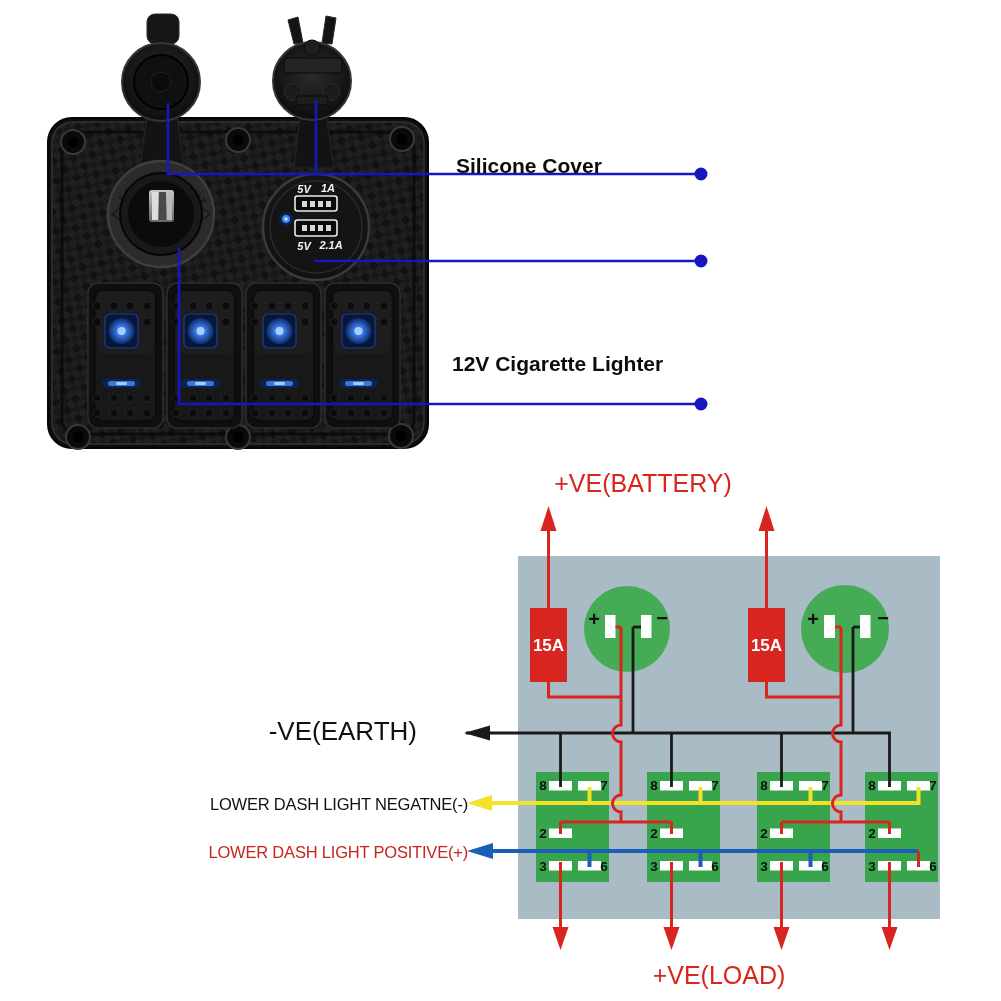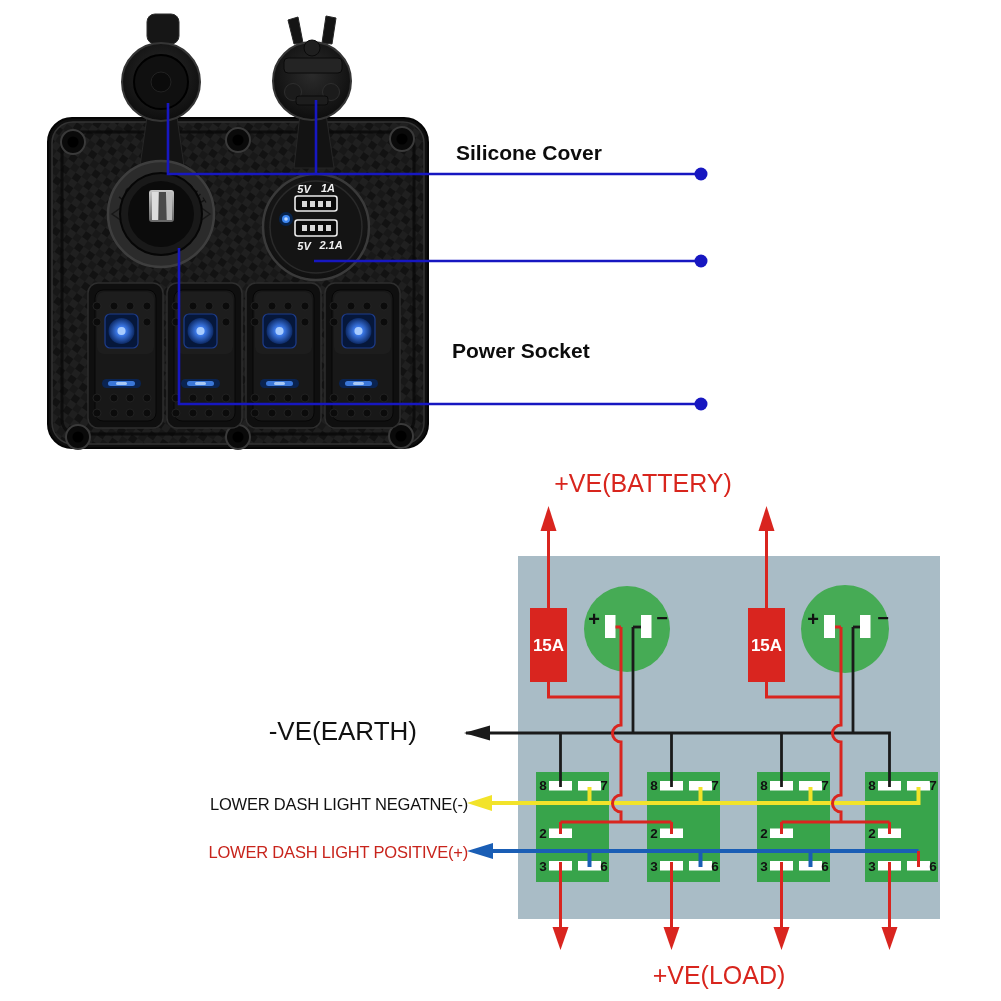--- a/index.html
+++ b/index.html
@@ -1,19 +1,19 @@
 <!DOCTYPE html>
 <html><head>
 <meta charset="utf-8">
 <style>
   html,body{margin:0;padding:0;background:#ffffff;}
   .stage{position:relative;width:1001px;height:1001px;background:#ffffff;overflow:hidden;
          font-family:"Liberation Sans",sans-serif;}
   .abs{position:absolute;}
-  .callout-label{position:absolute;font-weight:bold;color:#0c0c0c;font-size:21px;line-height:26px;white-space:nowrap;}
+  .callout-label{position:absolute;font-weight:bold;color:#0c0c0c;font-size:21px;line-height:26px;white-space:nowrap;margin-top:13px;}
   svg text{font-family:"Liberation Sans",sans-serif;}
 </style>
 </head>
 <body>
 
 <div class="stage">
 
   <svg class="abs" style="left:0;top:0" width="1001" height="455" viewBox="0 0 1001 455">
     <defs>
       <pattern id="carbon" width="14" height="14" patternUnits="userSpaceOnUse" patternTransform="rotate(35)">
@@ -279,21 +279,21 @@
     </g>
     <g fill="#1717c1">
       <circle cx="701" cy="174" r="6.5"></circle>
       <circle cx="701" cy="261" r="6.5"></circle>
       <circle cx="701" cy="404" r="6.5"></circle>
     </g>
   </svg>
 
   <div class="callout-label" style="left:456px;top:140px">Silicone Cover</div>
   <div class="callout-label" style="left:452px;top:338px">
-    <div>Power Socket</div>
+    <div>12V Cigarette Lighter</div>
   </div>
 
   <svg class="abs" style="left:0;top:440px" width="1001" height="561" viewBox="0 440 1001 561">
 
     <rect x="518" y="556" width="422" height="363" fill="#a9bcc6"></rect>
 
     <text x="643" y="492" text-anchor="middle" font-size="25" fill="#d8251d">+VE(BATTERY)</text>
     <g fill="#d9251f" stroke="#d9251f">
       <line x1="548.5" y1="609" x2="548.5" y2="531" stroke-width="3"></line>
       <polygon points="548.5,506 540.5,531 556.5,531" stroke="none"></polygon>

